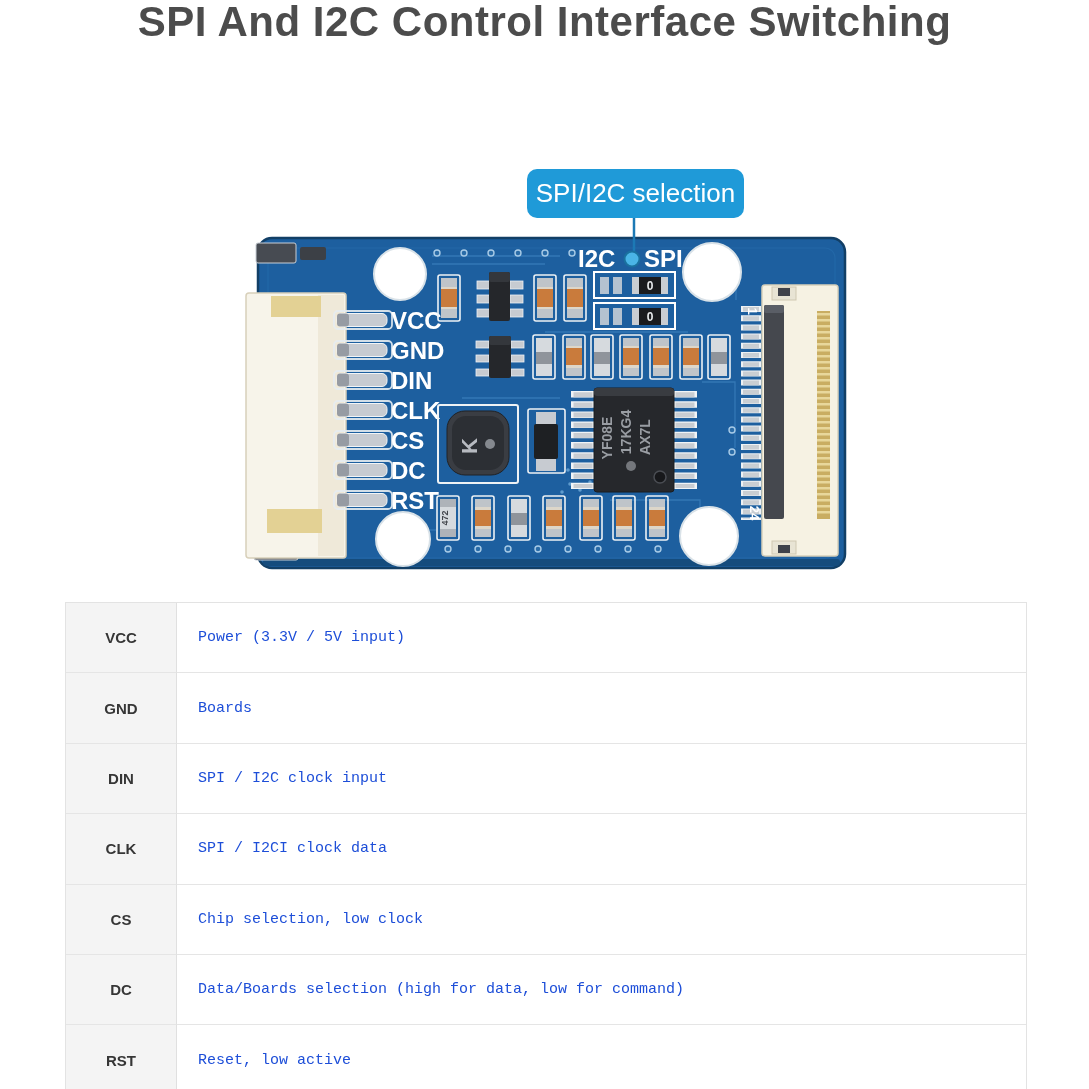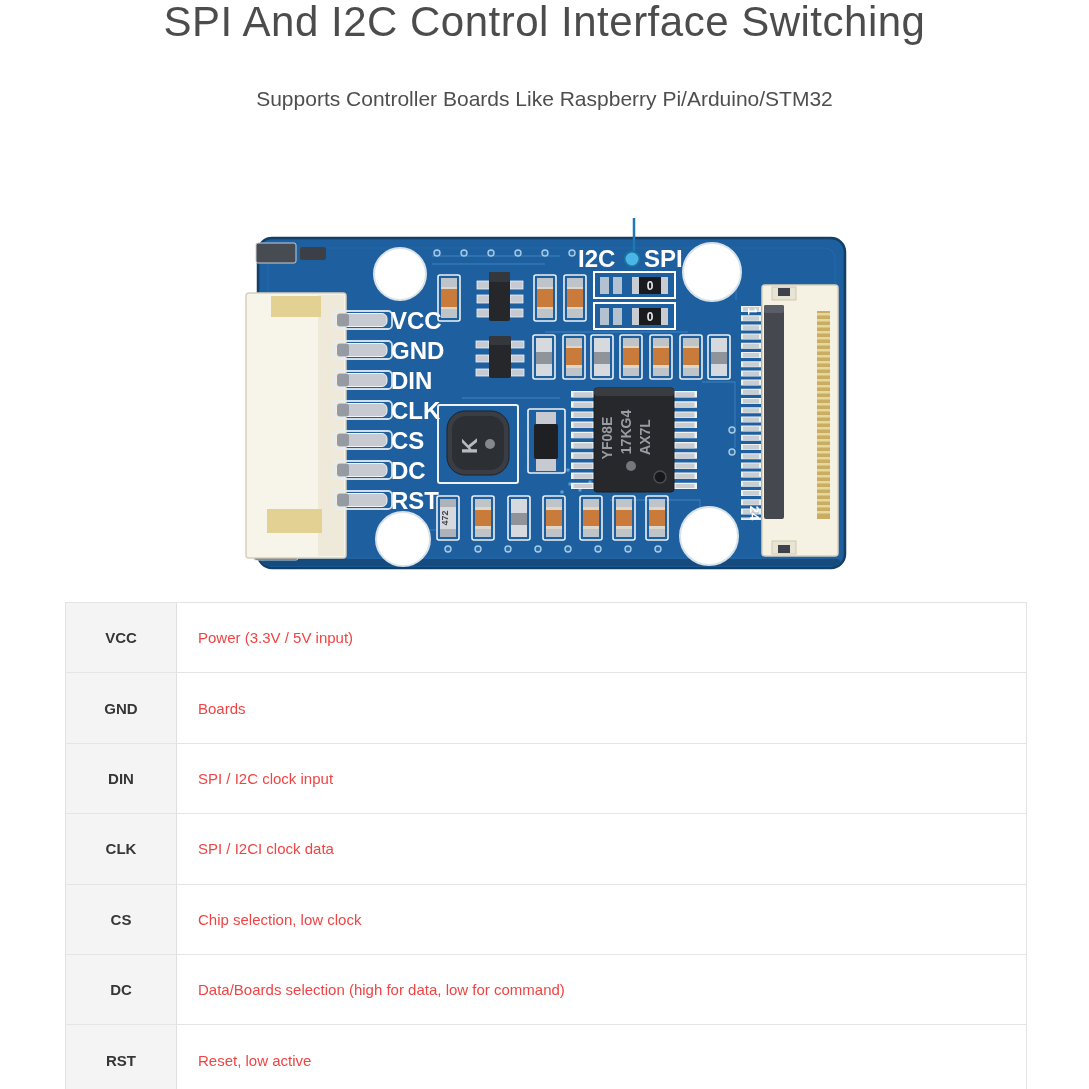--- a/index.html
+++ b/index.html
@@ -1,45 +1,45 @@
 <!DOCTYPE html>
 <html><head>
 <meta charset="utf-8">
 <style>
   html,body{margin:0;padding:0;background:#ffffff;}
   .page{position:relative;width:1089px;height:1089px;background:#ffffff;overflow:hidden;
         font-family:"Liberation Sans", sans-serif;}
   .title{position:absolute;top:0;left:0;width:100%;text-align:center;
-         font-size:42px;line-height:44px;color:#4c4c4c;font-weight:400;letter-spacing:.5px;}
+         font-size:42px;line-height:44px;color:#4c4c4c;font-weight:700;letter-spacing:.5px;}
   .subtitle{position:absolute;top:86px;left:0;width:100%;text-align:center;
             font-size:21px;line-height:26px;color:#4e4e4e;font-weight:400;}
   .callout{position:absolute;top:169px;left:527px;width:217px;height:49px;
            background:#1f9ad8;border-radius:10px;color:#ffffff;font-size:26px;
            line-height:49px;text-align:center;}
   .board-svg{position:absolute;top:150px;left:0;width:1089px;height:440px;}
   .pin-table{position:absolute;top:602px;left:65px;width:960px;
              display:grid;grid-template-columns:111px 1fr;
              border:1px solid #e3e3e3;}
   .pt-row{display:contents;}
   .pt-name{background:#f4f4f4;border-right:1px solid #e0e0e0;border-bottom:1px solid #e5e5e5;
            height:69.4px;display:flex;align-items:center;justify-content:center;
            font-size:15px;font-weight:bold;color:#363636;}
   .pt-desc{border-bottom:1px solid #e5e5e5;display:flex;align-items:center;
-           padding-left:21px;font-size:15px;color:#ef4444;}
+           padding-left:21px;font-size:15px;color:#1d4ed8;font-family:Liberation Mono, monospace;}
   .pt-row:last-child .pt-name,.pt-row:last-child .pt-desc{border-bottom:none;}
   text{font-family:"Liberation Sans", sans-serif;}
 </style>
 </head>
 <body>
 
 <div class="page">
 
   <div class="title">SPI And I2C Control Interface Switching</div>
-  <div class="subtitle">Supports Controller Boards Like Raspberry Pi/Arduino/STM32</div>
-
+
+  <div class="callout">SPI/I2C selection</div>
 
   <svg class="board-svg" viewBox="0 150 1089 440">
 
     <g>
       <rect x="258" y="238" width="587" height="330" rx="14" fill="#1d5f9f" stroke="#123f66" stroke-width="2.5"></rect>
       <rect x="268" y="248" width="567" height="310" rx="10" fill="none" stroke="#2e77b8" stroke-width="1.2" opacity="0.35"></rect>
       <rect x="263" y="559" width="577" height="7" rx="3" fill="#154a79" opacity="0.9"></rect>
     </g>
 
     <g stroke="#4f94d0" stroke-width="1.3" opacity="0.45" fill="none">

